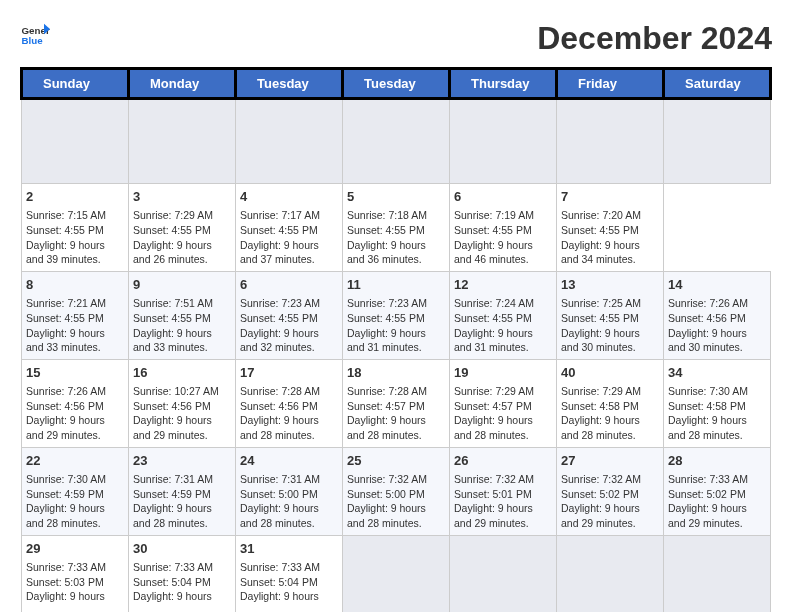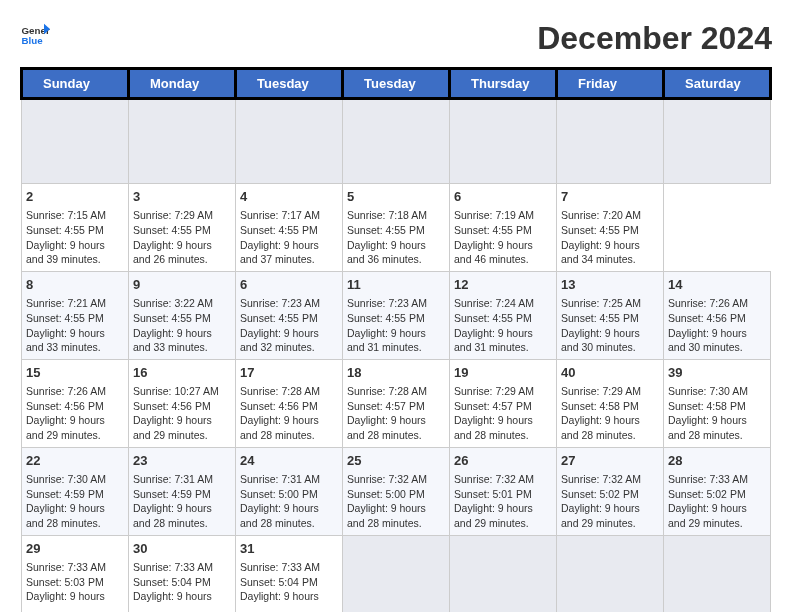--- a/index.html
+++ b/index.html
@@ -163,21 +163,21 @@
       <tr>
         <td>
           <span class="day-num">8</span>
           <div>Sunrise: 7:21 AM</div>
           <div>Sunset: 4:55 PM</div>
           <div>Daylight: 9 hours</div>
           <div>and 33 minutes.</div>
         </td>
         <td>
           <span class="day-num">9</span>
-          <div>Sunrise: 3:22 AM</div>
+          <div>Sunrise: 7:51 AM</div>
           <div>Sunset: 4:55 PM</div>
           <div>Daylight: 9 hours</div>
           <div>and 33 minutes.</div>
         </td>
         <td>
           <span class="day-num">6</span>
           <div>Sunrise: 7:23 AM</div>
           <div>Sunset: 4:55 PM</div>
           <div>Daylight: 9 hours</div>
           <div>and 32 minutes.</div>
@@ -248,21 +248,21 @@
           <div>and 28 minutes.</div>
         </td>
         <td>
           <span class="day-num">40</span>
           <div>Sunrise: 7:29 AM</div>
           <div>Sunset: 4:58 PM</div>
           <div>Daylight: 9 hours</div>
           <div>and 28 minutes.</div>
         </td>
         <td>
-          <span class="day-num">39</span>
+          <span class="day-num">34</span>
           <div>Sunrise: 7:30 AM</div>
           <div>Sunset: 4:58 PM</div>
           <div>Daylight: 9 hours</div>
           <div>and 28 minutes.</div>
         </td>
       </tr>
       <tr>
         <td>
           <span class="day-num">22</span>
           <div>Sunrise: 7:30 AM</div>

